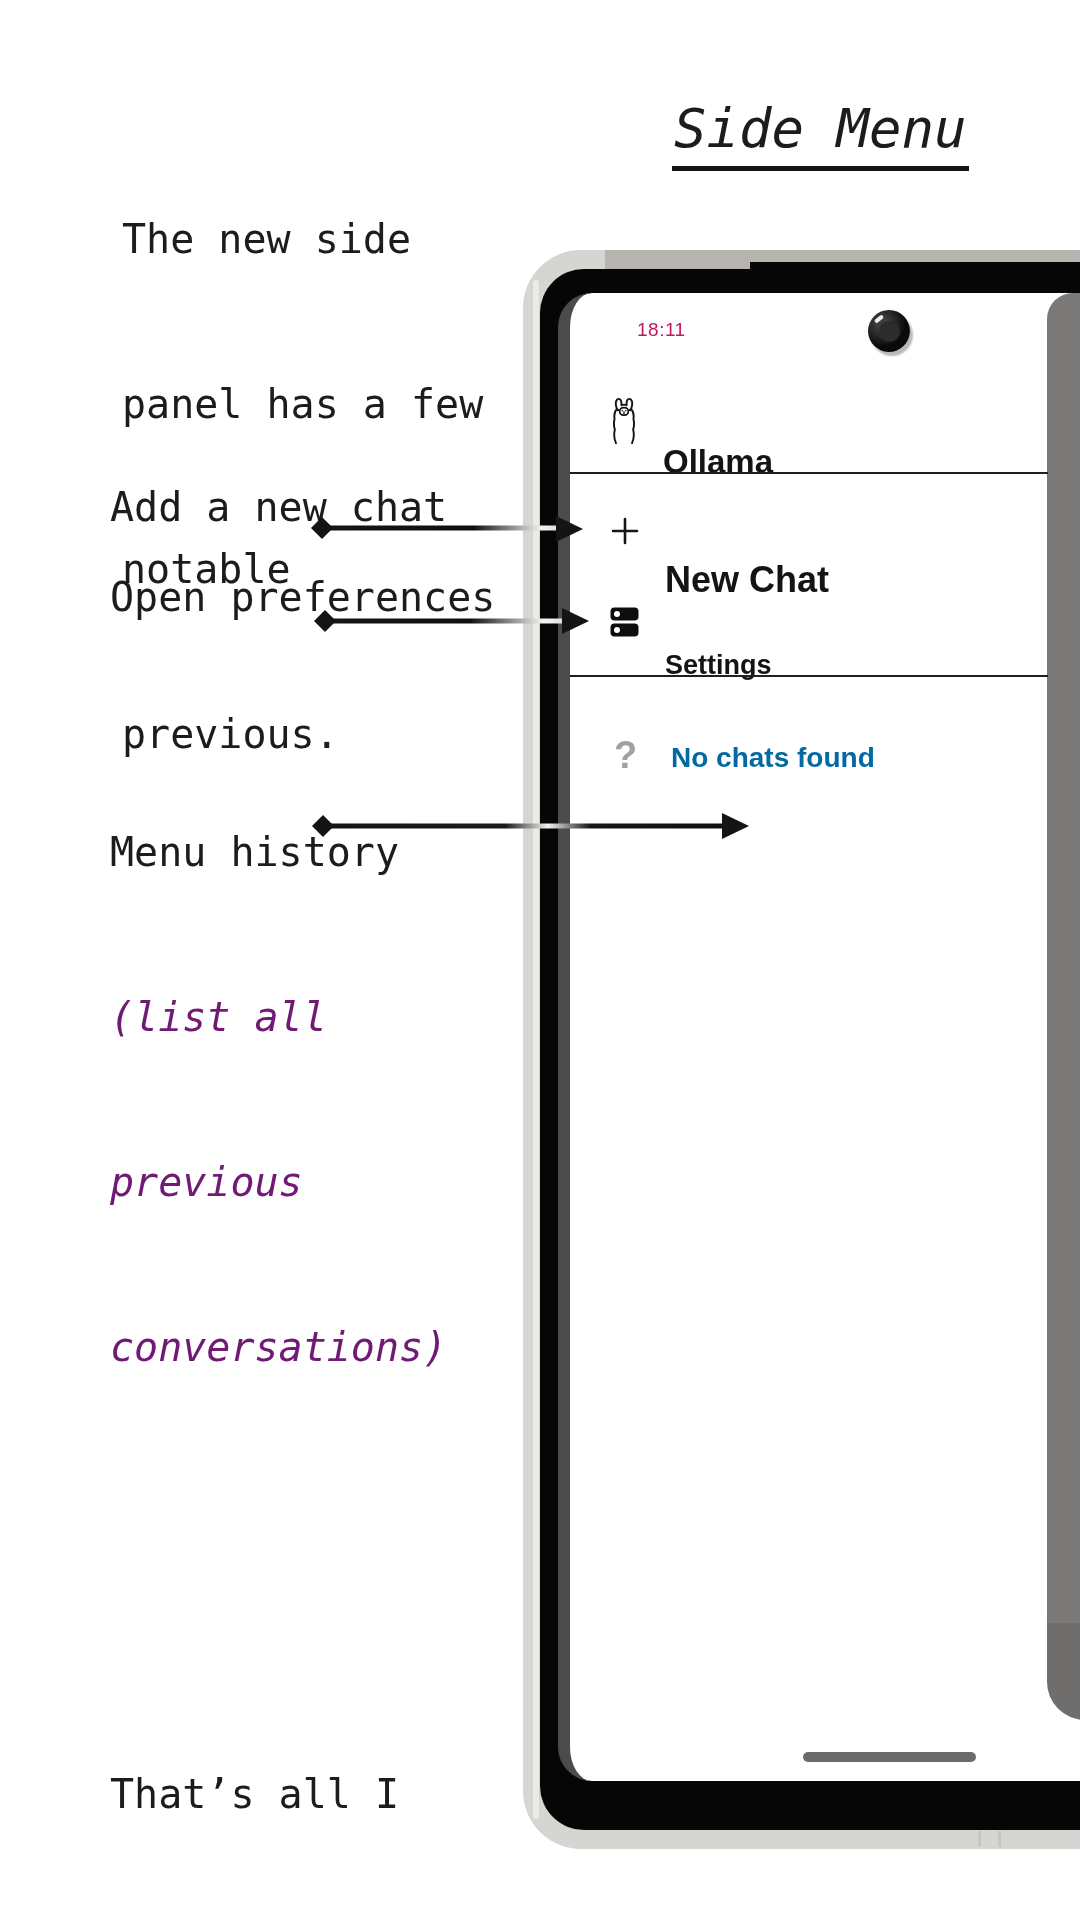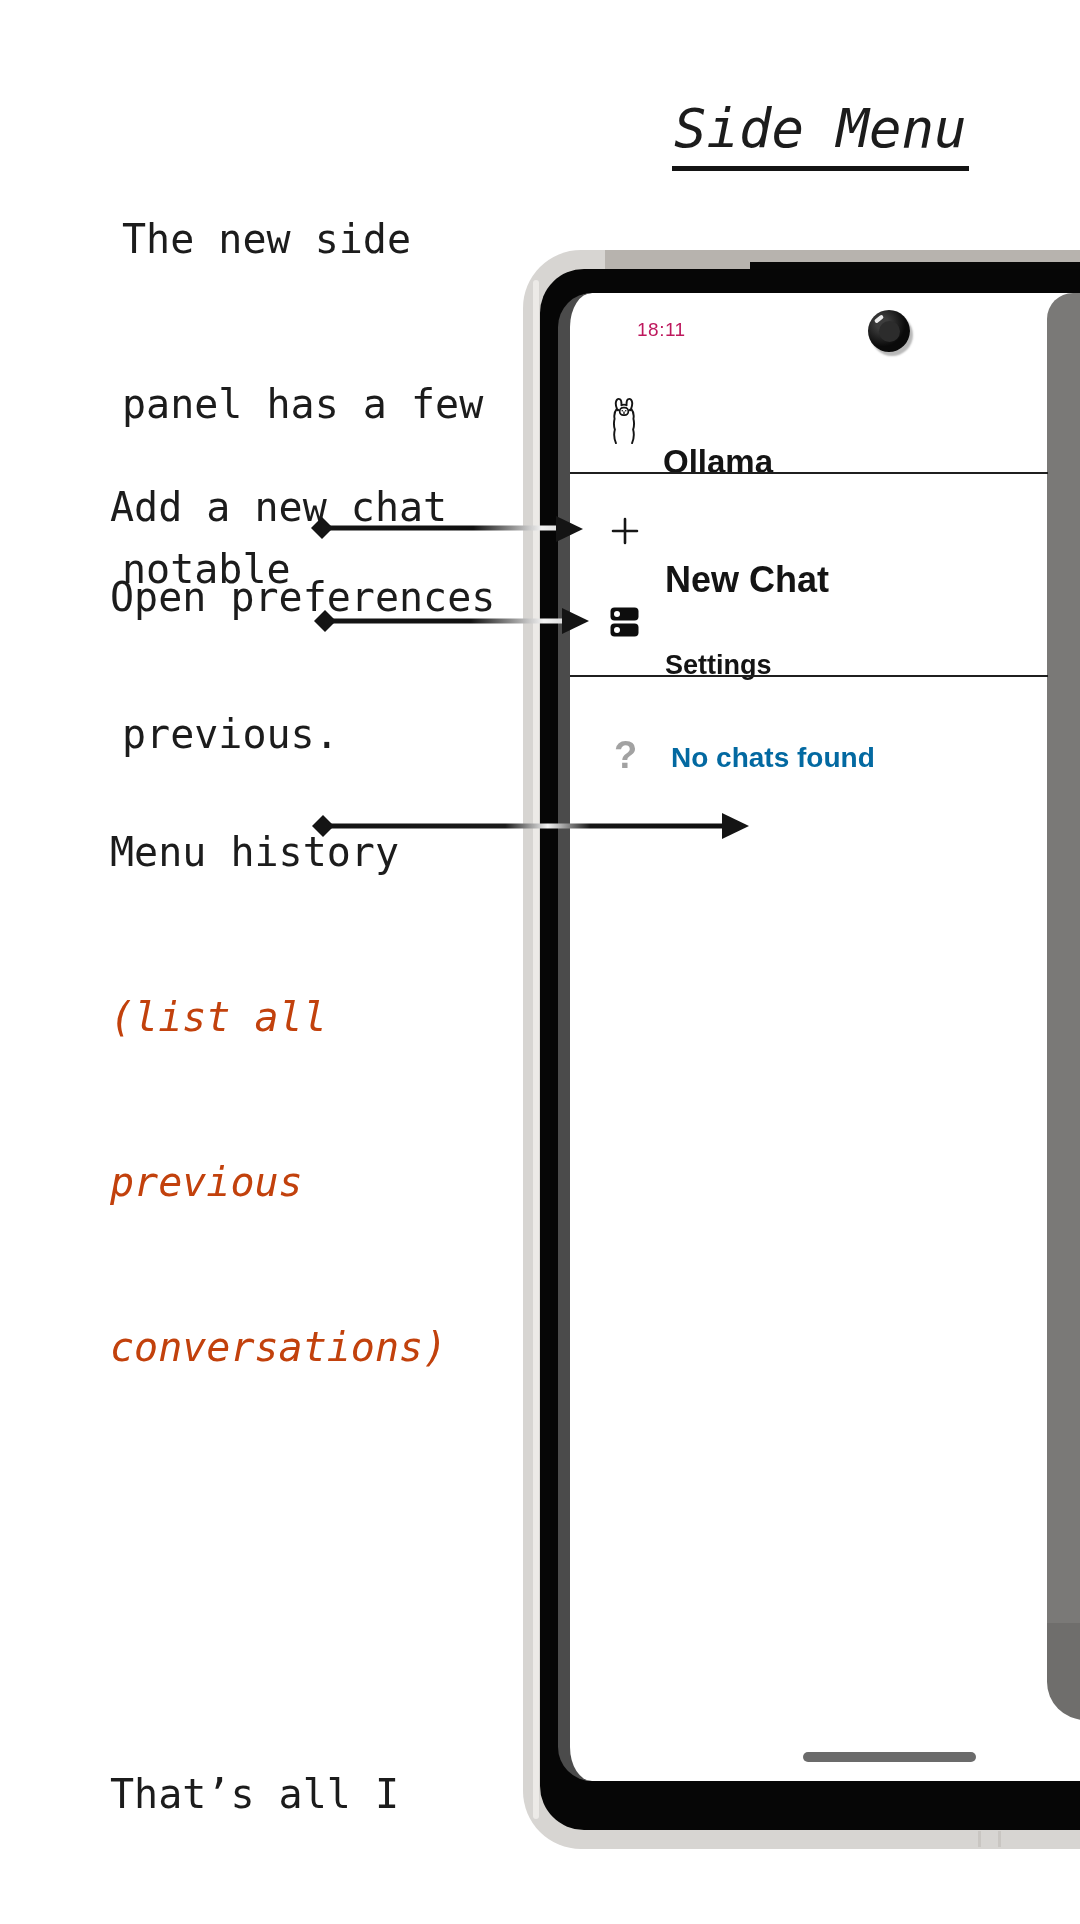--- a/index.html
+++ b/index.html
@@ -8,21 +8,21 @@
 
   
   .note{position:absolute;font-size:40px;line-height:55px;color:#1c1c1c;white-space:pre;}
   .note div{white-space:pre;}
   #intro{left:122px;top:102px;}
   #page-title{left:672px;top:94px;font-size:54px;line-height:70px;font-style:oblique;
               border-bottom:5px solid #141414;padding:0 2px 2px 2px;text-align:center;}
   #label-new-chat{left:110px;top:480px;}
   #label-settings{left:110px;top:570px;}
   #label-history{left:110px;top:825px;}
-  #history-note{left:110px;top:880px;color:#c2410c;font-style:oblique;}
+  #history-note{left:110px;top:880px;color:#701a75;font-style:oblique;}
   #outro{left:110px;top:1657px;}
 
   
   #arrows{position:absolute;left:0;top:0;z-index:6;pointer-events:none;}
 
   
   #phone{position:absolute;left:523px;top:250px;width:600px;height:1599px;
          background:#d7d5d2;border-radius:58px 0 0 58px;z-index:1;}
   .frame-band{position:absolute;left:82px;right:0;top:0;height:19px;background:#b7b3ae;}
   .frame-notch{position:absolute;left:227px;right:0;top:12px;height:10px;background:#070707;}

